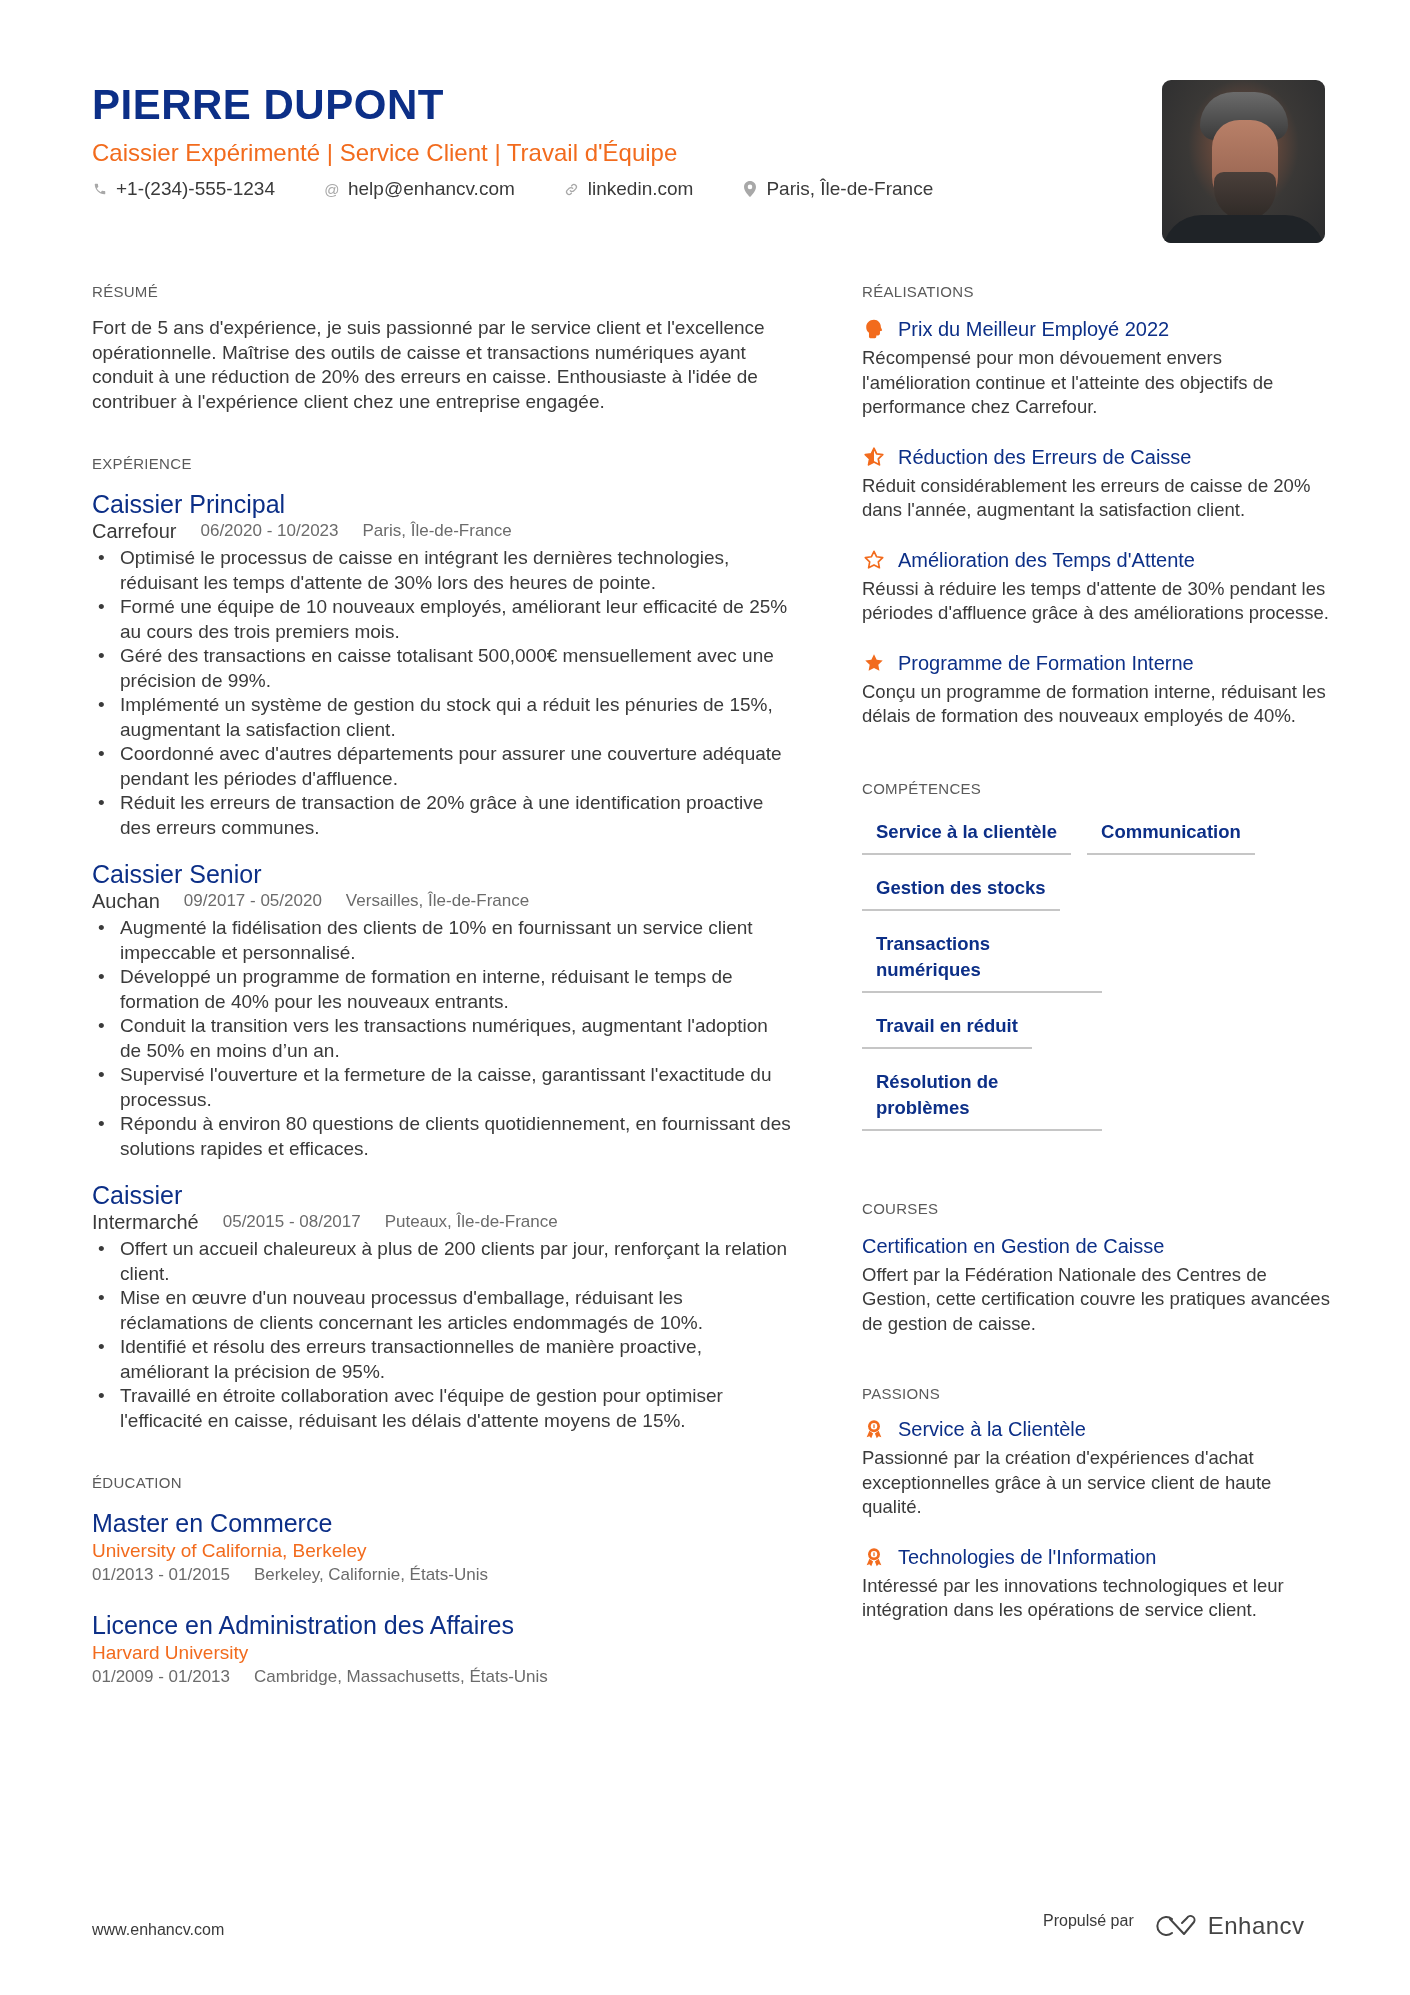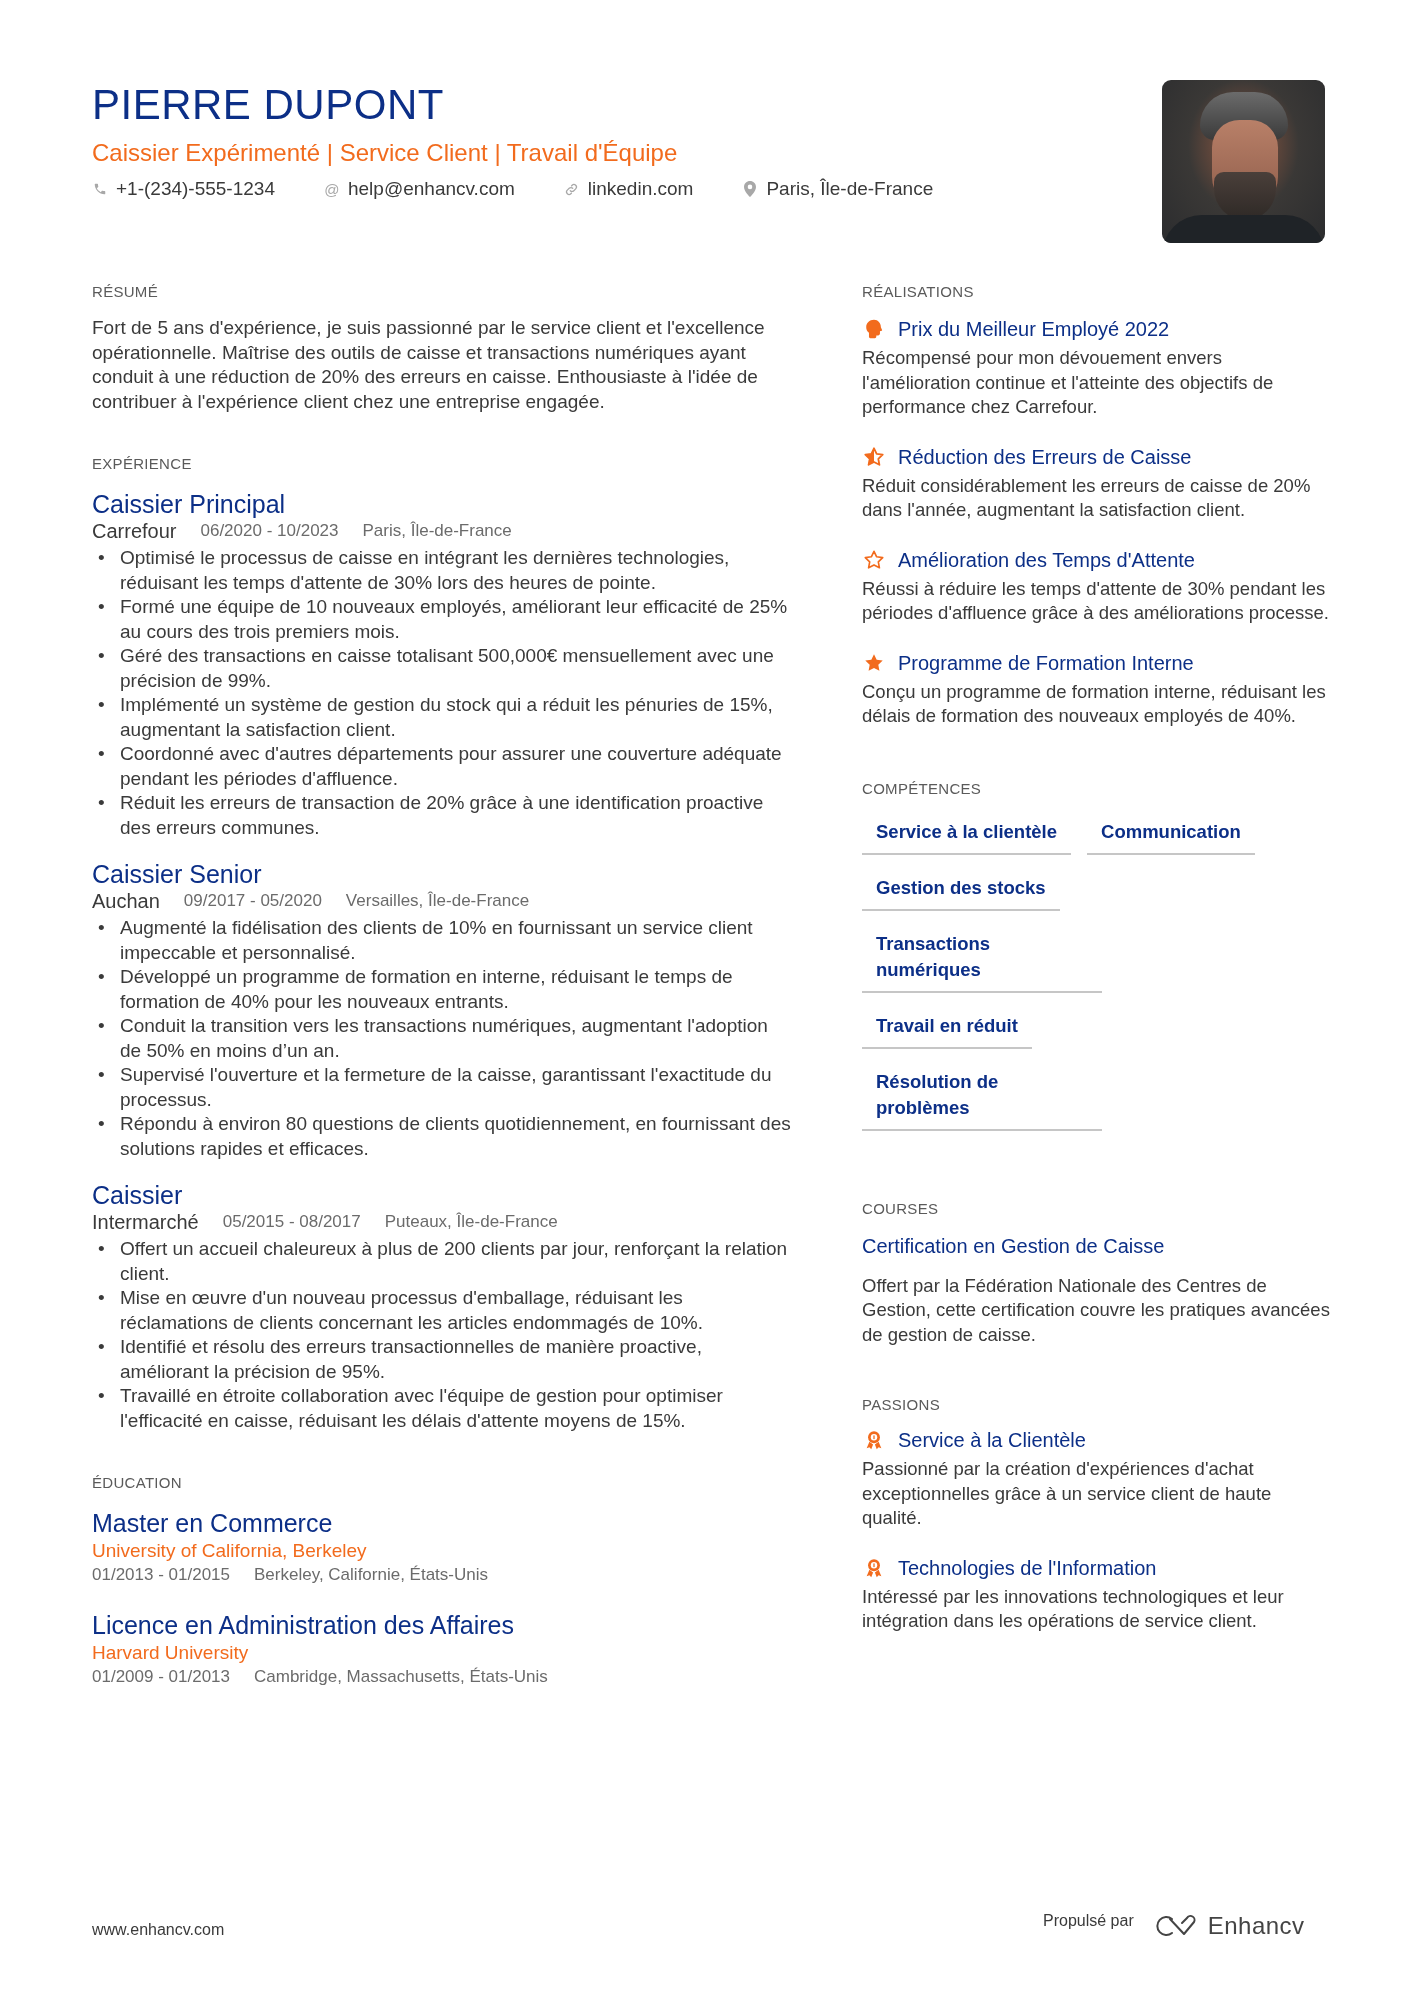--- a/index.html
+++ b/index.html
@@ -6,21 +6,21 @@
     html, body { width: 1410px; height: 1995px; background: #ffffff; }
     body {
       font-family: "Liberation Sans", "DejaVu Sans", sans-serif;
       color: #3a3a3a;
       position: relative;
     }
     .page { position: absolute; left: 0; top: 0; width: 1410px; height: 1995px; }
 
     
     .header { position: absolute; left: 92px; top: 80px; width: 1050px; }
-    .name { font-size: 42px; color: #0c2f87; letter-spacing: 0.5px; font-weight: normal; line-height: 50px; }
+    .name { font-size: 42px; color: #0c2f87; letter-spacing: 0.5px; font-weight: bold; line-height: 50px; }
     .headline { font-size: 24px; color: #f26b1d; margin-top: 8px; line-height: 30px; }
     .contact { display: flex; align-items: center; margin-top: 10px; font-size: 19px; color: #3a3a3a; gap: 27px; }
     .contact-item { display: flex; align-items: center; margin-right: 22px; }
     .contact-icon { color: #a8a8a8; font-size: 15px; margin-right: 8px; display: inline-flex; width: 16px; justify-content: center; }
     .photo {
       position: absolute; left: 1162px; top: 80px; width: 163px; height: 163px;
       border-radius: 9px; overflow: hidden;
       background: radial-gradient(ellipse at 50% 40%, #9a6a55 0%, #6b4a3c 22%, #3a3836 48%, #2b2c2e 100%);
     }
     .photo .hair { position:absolute; left:38px; top:12px; width:88px; height:48px; border-radius:45px 45px 20px 20px; background: linear-gradient(#6b6b6b,#3a3a3a); }
@@ -63,21 +63,21 @@
     .ach-desc { font-size: 18.5px; line-height: 24.5px; color: #3a3a3a; margin-top: 4px; }
 
     .skills-section { margin-top: 50px; }
     .skills { display: flex; flex-wrap: wrap; margin-top: 14px; width: 440px; }
     .skill { font-size: 18.5px; font-weight: bold; color: #0c2f87; padding: 6px 14px 8px 14px; border-bottom: 2px solid #c6c6c6; margin-right: 16px; margin-bottom: 14px; line-height: 26px; }
 
     .courses-section { margin-top: 54px; }
     .course { margin-top: 14px; }
     .course + .course { margin-top: 22px; }
     .course-title { font-size: 20px; color: #0c2f87; line-height: 26px; }
-    .course-desc { font-size: 18.5px; line-height: 24.5px; margin-top: 15px; color: #3a3a3a; }
+    .course-desc { font-size: 18.5px; line-height: 24.5px; margin-top: 4px; color: #3a3a3a; }
 
     .passions-section { margin-top: 48px; }
     .passion { margin-top: 12px; }
     .passion + .passion { margin-top: 24px; }
 
     
     .footer-left { position: absolute; left: 92px; top: 1921px; font-size: 16px; color: #3a3a3a; }
     .footer-right { position: absolute; left: 1043px; top: 1912px; display: flex; align-items: flex-start; font-size: 16px; color: #3a3a3a; }
     .footer-logo { display: flex; align-items: center; margin-left: 22px; }
     .footer-logo-text { font-size: 24px; color: #444; margin-left: 8px; letter-spacing: 0.5px; }

